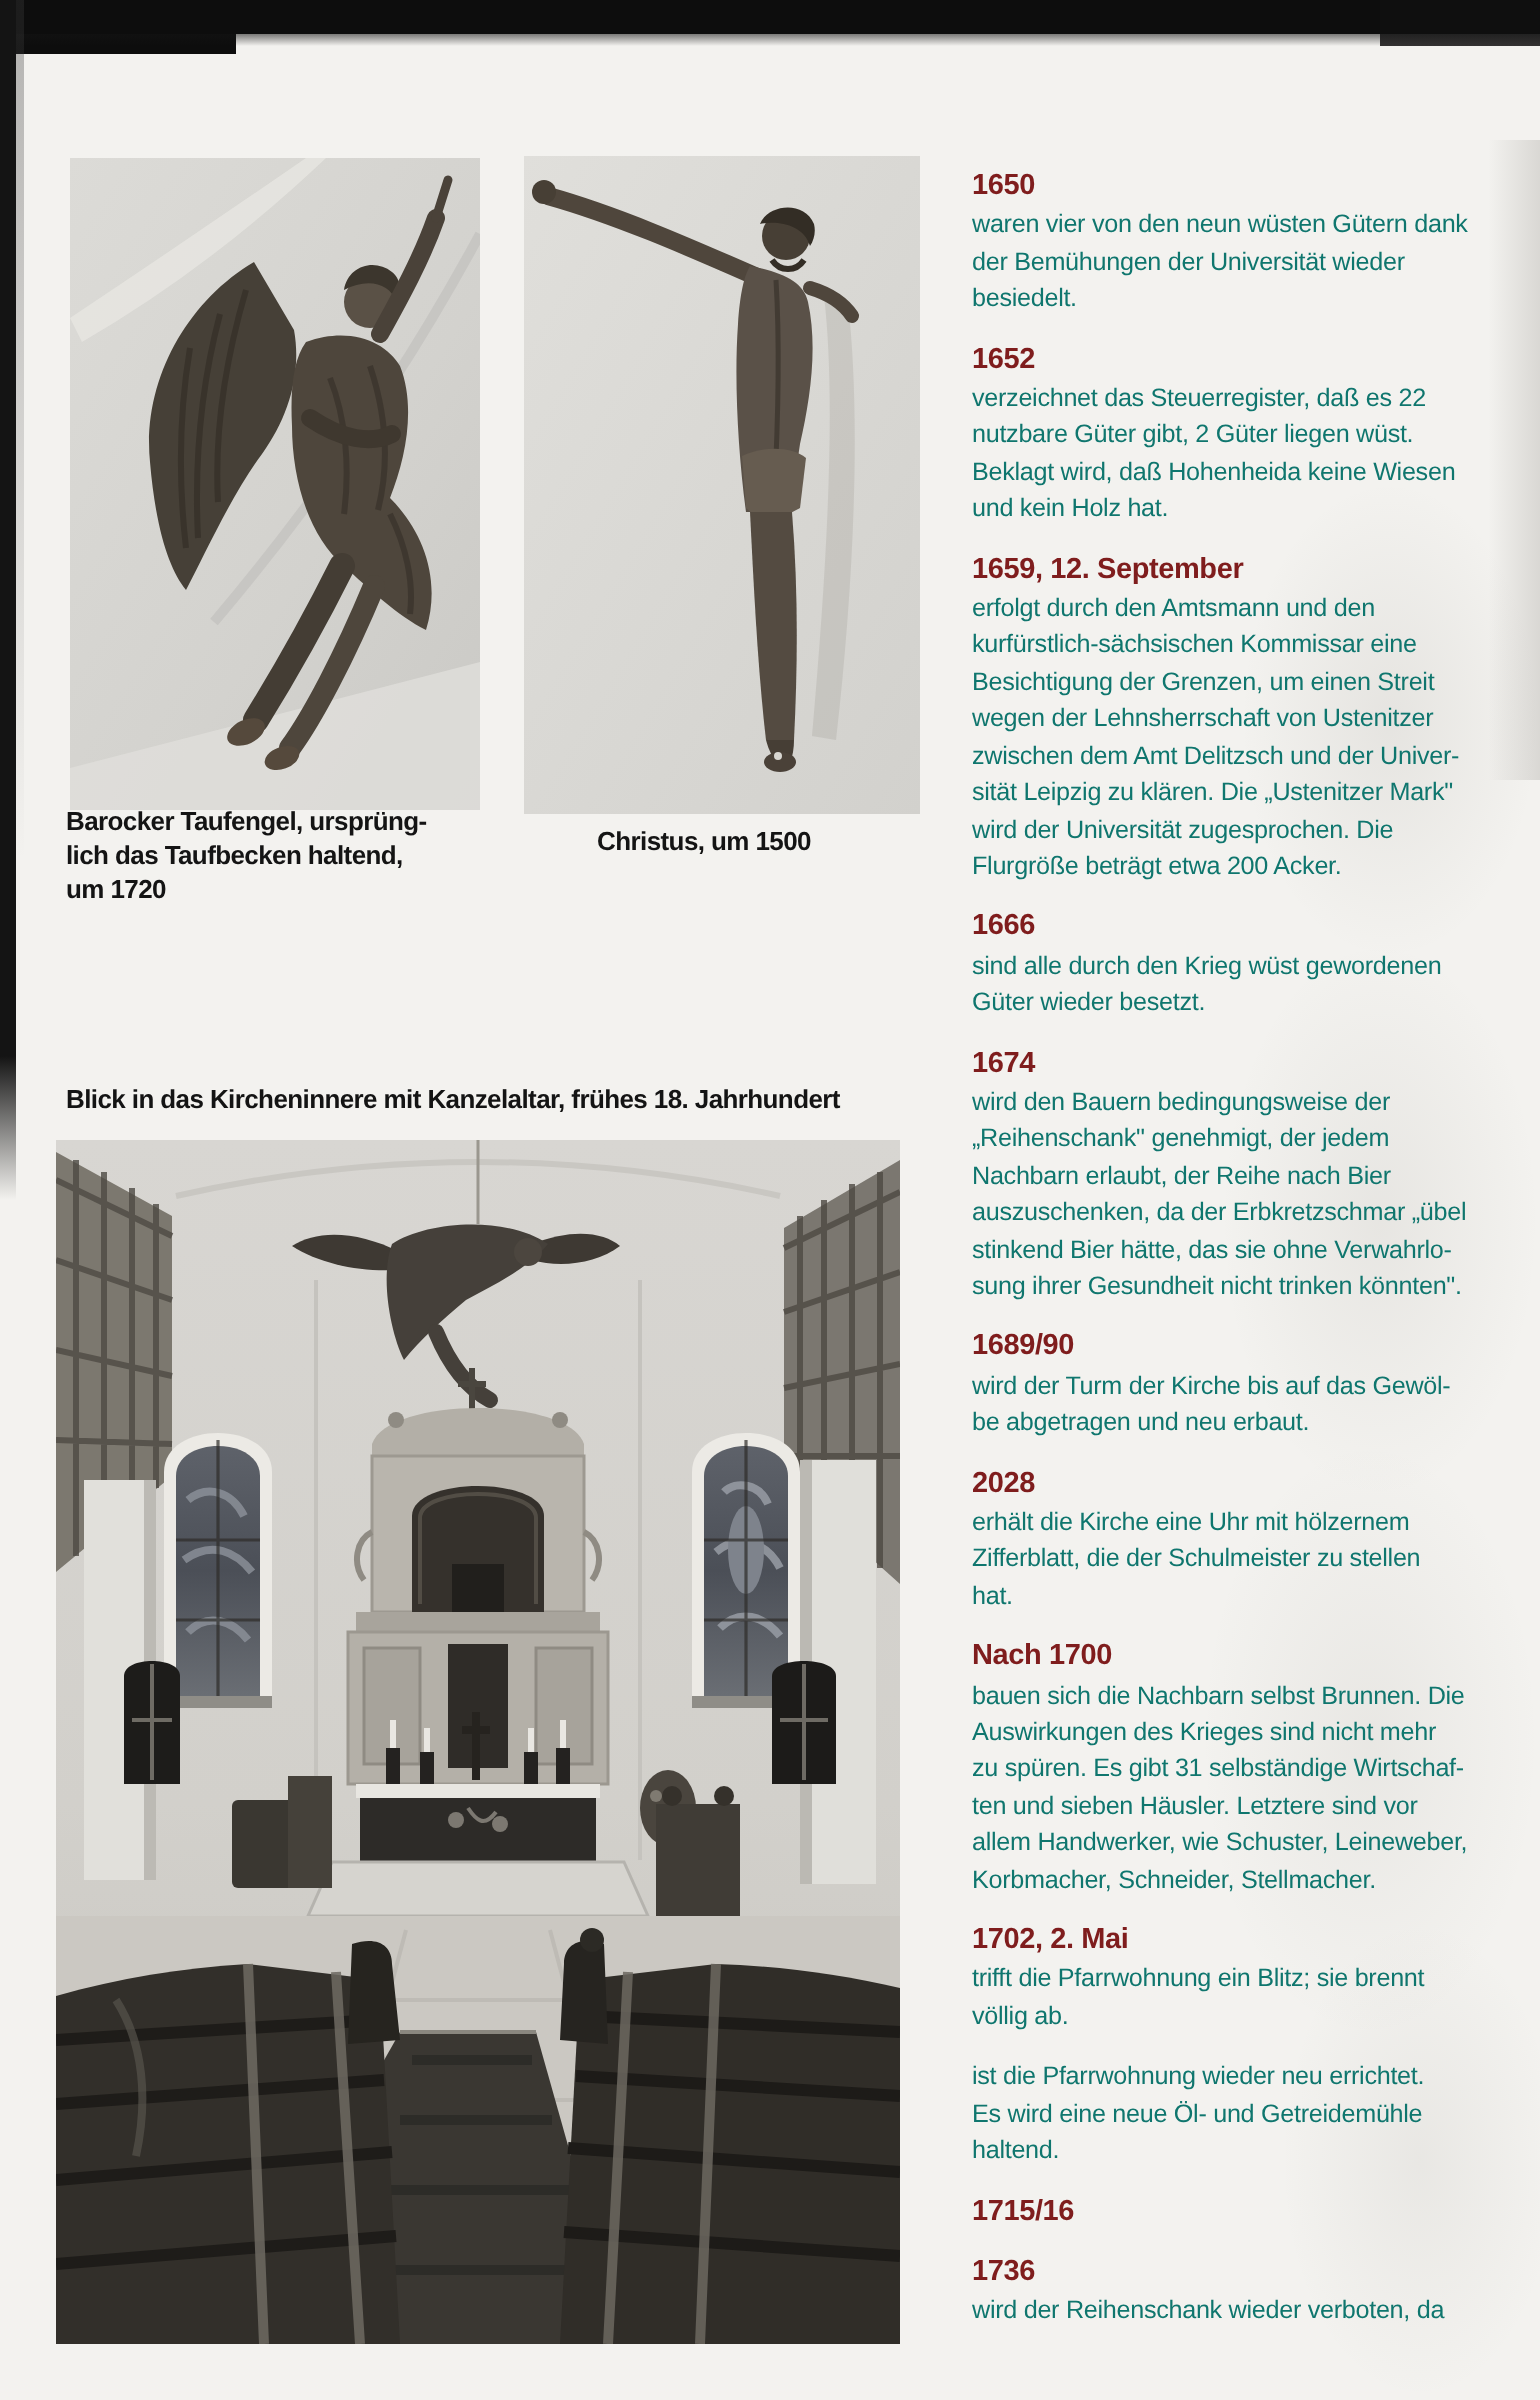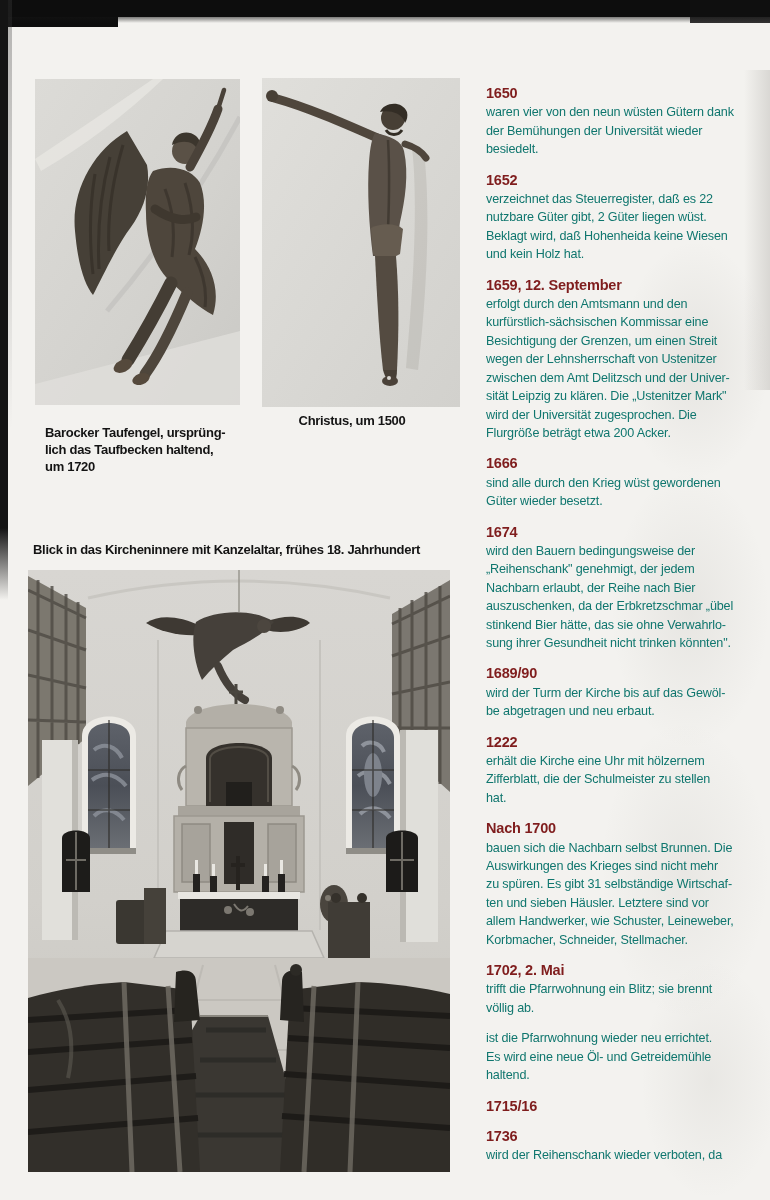--- a/index.html
+++ b/index.html
@@ -28,21 +28,21 @@
 
   figure{margin:0;position:absolute;}
   figure svg{display:block;}
 
   .fig-taufengel{left:35px;top:79px;width:205px;height:326px;}
   .fig-christus{left:262px;top:78px;width:198px;height:329px;}
   .fig-kirche{left:28px;top:570px;width:422px;height:602px;}
 
   .caption{position:absolute;font-weight:700;font-size:13px;line-height:17px;
     letter-spacing:-0.3px;color:#141414;white-space:pre-line;}
-  .cap1{left:33px;top:424px;width:215px;margin-left:12px;}
+  .cap1{left:33px;top:402px;width:215px;}
   .cap2{left:252px;top:412px;width:200px;text-align:center;}
   .cap3{left:33px;top:541px;width:440px;}
 
   .timeline{position:absolute;left:486px;top:84px;width:284px;}
   .entry{margin:0 0 12px 0;}
   .entry h3{margin:0 0 1px 0;font-size:14.5px;line-height:18.4px;font-weight:700;color:#7f1d1d;letter-spacing:-0.2px;}
   .entry p{margin:0;font-size:12.6px;line-height:18.4px;font-weight:400;color:#0f766e;
     letter-spacing:-0.15px;white-space:pre;}
 </style>
 </head>
@@ -310,21 +310,21 @@
 auszuschenken, da der Erbkretzschmar „übel
 stinkend Bier hätte, das sie ohne Verwahrlo-
 sung ihrer Gesundheit nicht trinken könnten".</p>
     </div>
     <div class="entry">
       <h3>1689/90</h3>
       <p>wird der Turm der Kirche bis auf das Gewöl-
 be abgetragen und neu erbaut.</p>
     </div>
     <div class="entry">
-      <h3>1222</h3>
+      <h3>2028</h3>
       <p>erhält die Kirche eine Uhr mit hölzernem
 Zifferblatt, die der Schulmeister zu stellen
 hat.</p>
     </div>
     <div class="entry">
       <h3>Nach 1700</h3>
       <p>bauen sich die Nachbarn selbst Brunnen. Die
 Auswirkungen des Krieges sind nicht mehr
 zu spüren. Es gibt 31 selbständige Wirtschaf-
 ten und sieben Häusler. Letztere sind vor

